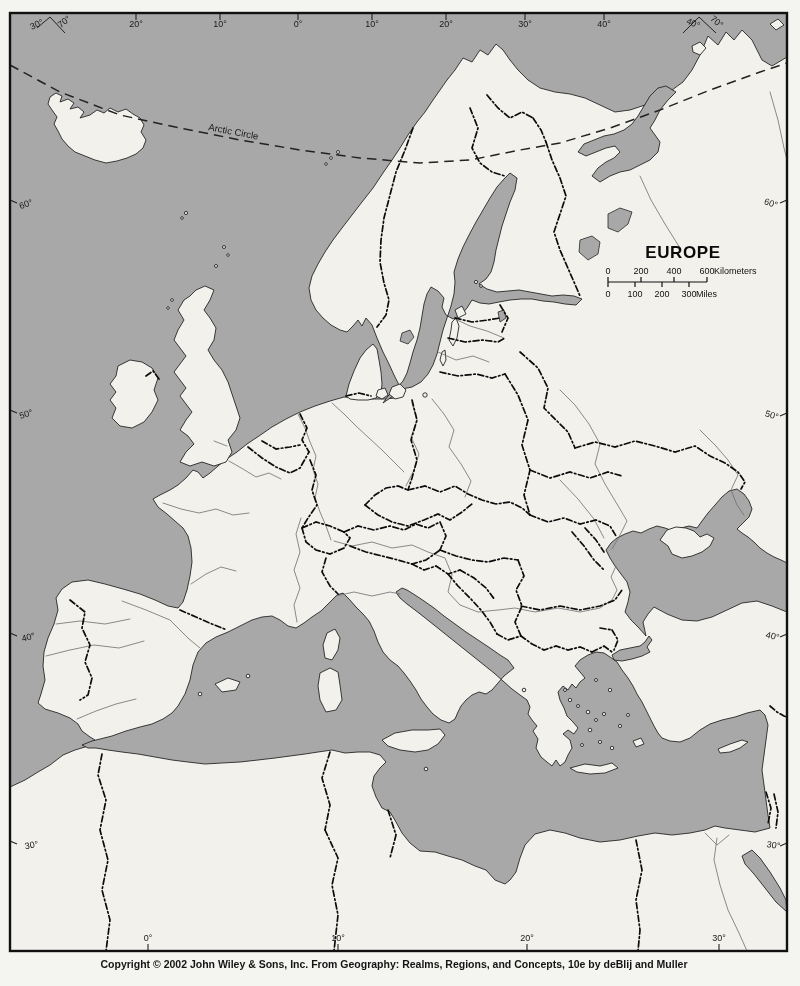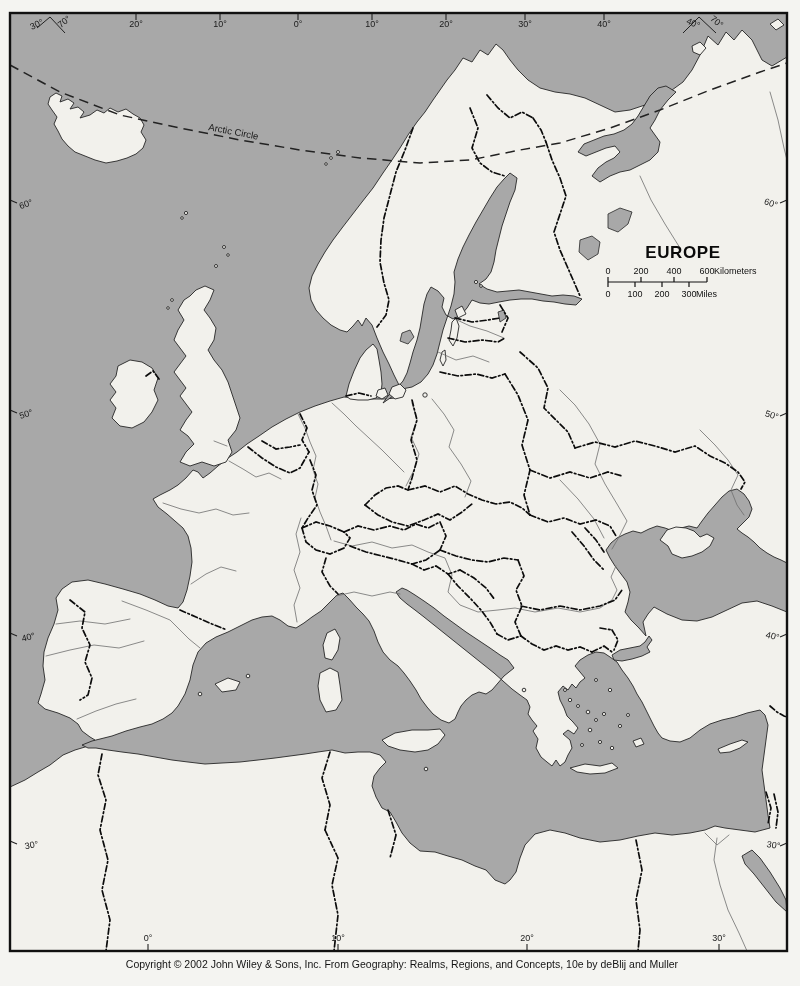--- a/index.html
+++ b/index.html
@@ -22,22 +22,22 @@
   .frame{fill:none;stroke:#111;stroke-width:2.4;}
   .arctic{fill:none;stroke:#222;stroke-width:1.5;stroke-dasharray:9.5 6;}
   .tick{stroke:#222;stroke-width:1.1;}
   .caret{fill:none;stroke:#222;stroke-width:1;}
   .grat-label{font-size:9px;fill:#1a1a1a;}
   .arctic-label{font-size:9.5px;fill:#1a1a1a;}
   .map-title{font-size:17px;font-weight:bold;letter-spacing:0.6px;fill:#0a0a0a;}
   .scale-num{font-size:9px;fill:#111;}
   .scale-line{stroke:#111;stroke-width:1.2;fill:none;}
   .footer{
-    position:absolute;left:8px;top:958px;width:788px;text-align:center;
-    font-size:10.5px;color:#141414;
+    position:absolute;left:0;top:958px;width:788px;text-align:center;
+    font-size:10.5px;color:#141414;font-weight:bold;
   }
 </style>
 </head>
 <body>
 
 <div class="map-wrap">
 <svg width="800" height="986" viewBox="0 0 800 986">
 
   <rect x="10" y="13" width="777" height="938" class="ocean"></rect>
 

